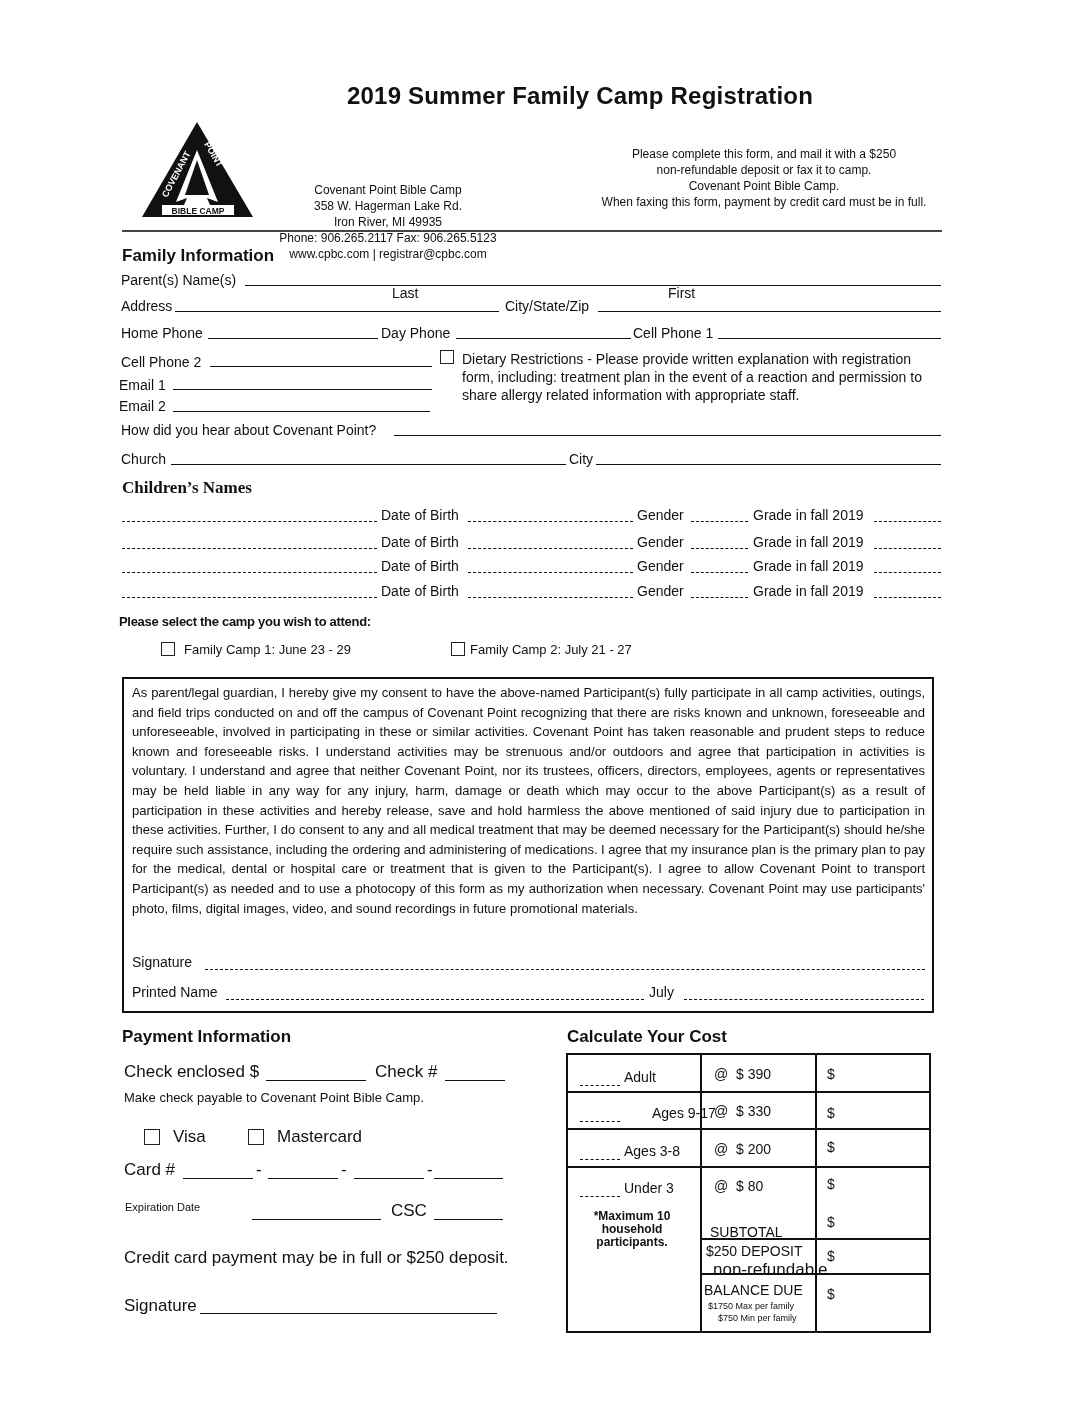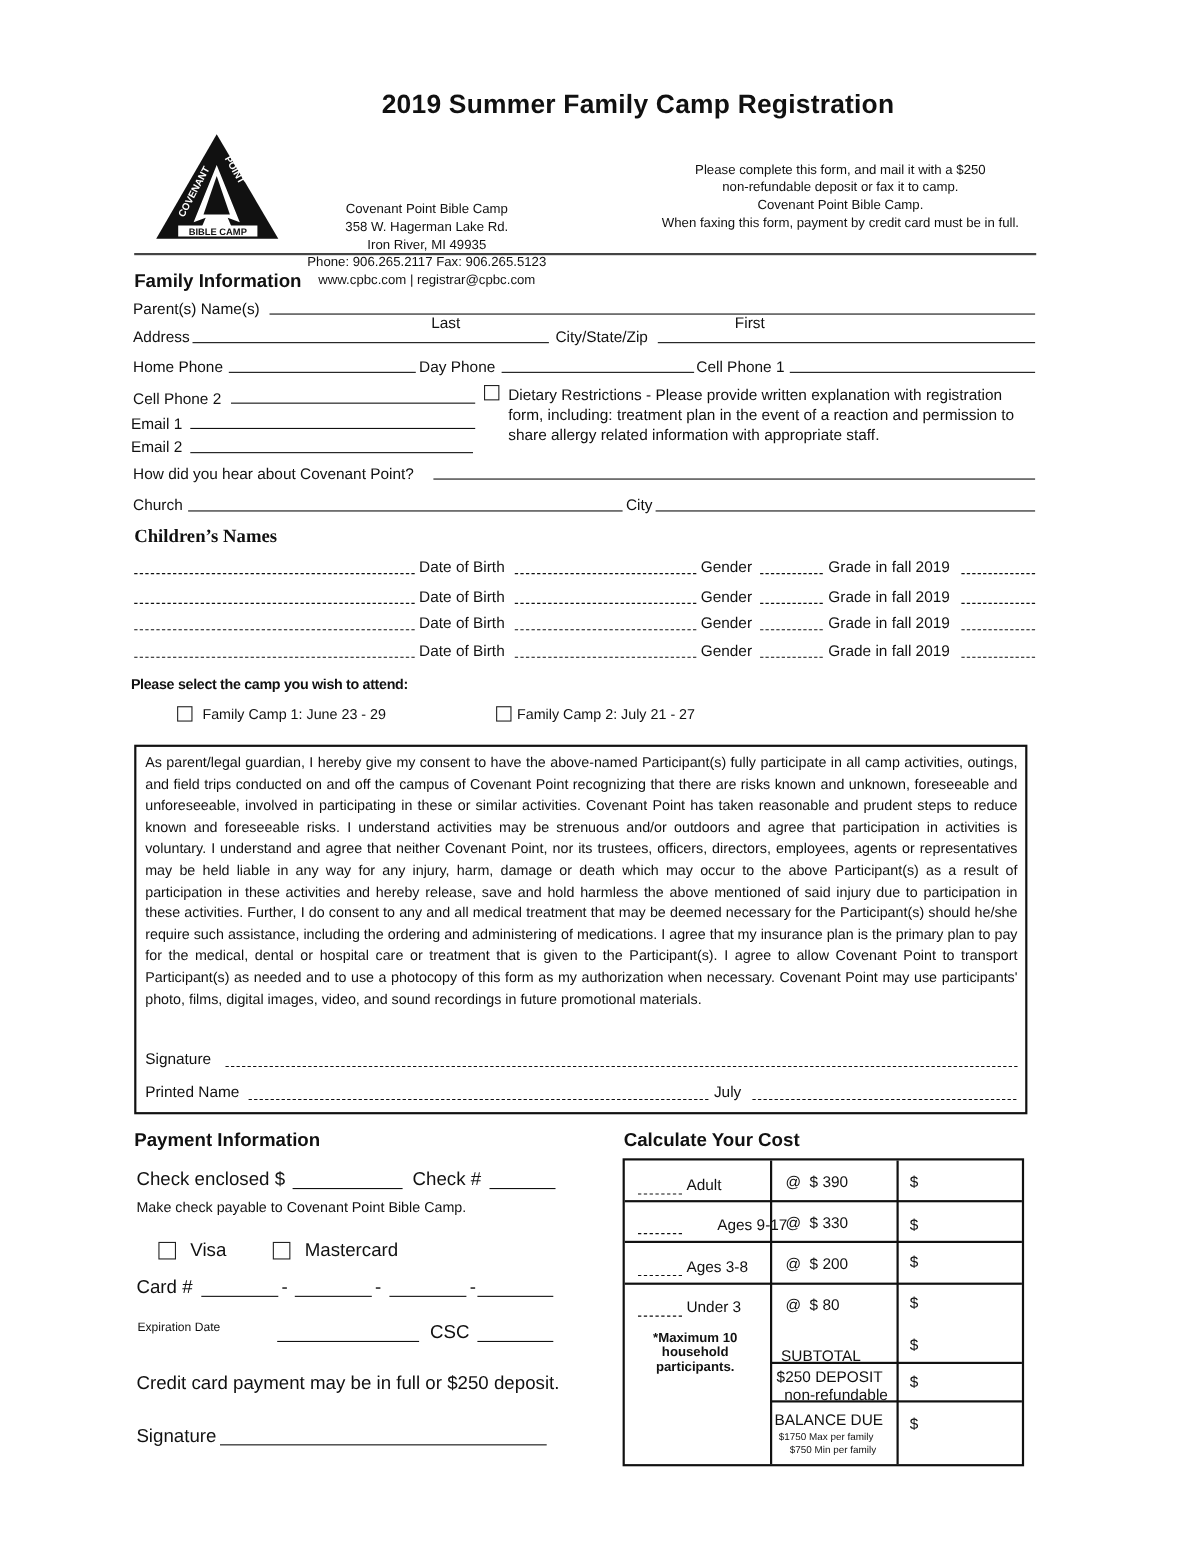--- a/index.html
+++ b/index.html
@@ -13,21 +13,21 @@
   .lbl { font-size: 14px; white-space: nowrap; }
   .line { position: absolute; border-bottom: 1.5px solid #111; height: 0; }
   .dash { position: absolute; border-bottom: 1.6px dashed #111; height: 0; }
   .cb { position: absolute; width: 14px; height: 14px; border: 1.6px solid #222; background: #fff; cursor: pointer; }
   .waiver { position: absolute; left: 122px; top: 677px; width: 812px; height: 336px; border: 2px solid #111; }
   .waiver-text { position: absolute; left: 8px; top: 4px; width: 793px; font-size: 13px; line-height: 19.6px; text-align: justify; }
   .cost-table { position: absolute; left: 566px; top: 1053px; width: 365px; height: 280px; border: 2px solid #111; }
   .vl { position: absolute; width: 2px; background: #111; }
   .hl { position: absolute; height: 2px; background: #111; }
   .ct { position: absolute; font-size: 14px; white-space: nowrap; }
-  .small { font-size: 14px; text-align: center; }
+  .small { font-size: 17px; text-align: center; }
   .tiny { font-size: 9px; }
 </style>
 </head>
 <body>
 
 <div class="abs title">2019 Summer Family Camp Registration</div>
 
 <div class="abs" style="left:140px; top:120px; width:115px; height:100px;">
   <svg width="115" height="100" viewBox="0 0 115 100">
     <polygon points="57,2 113,97 2,97" fill="#111"></polygon>

